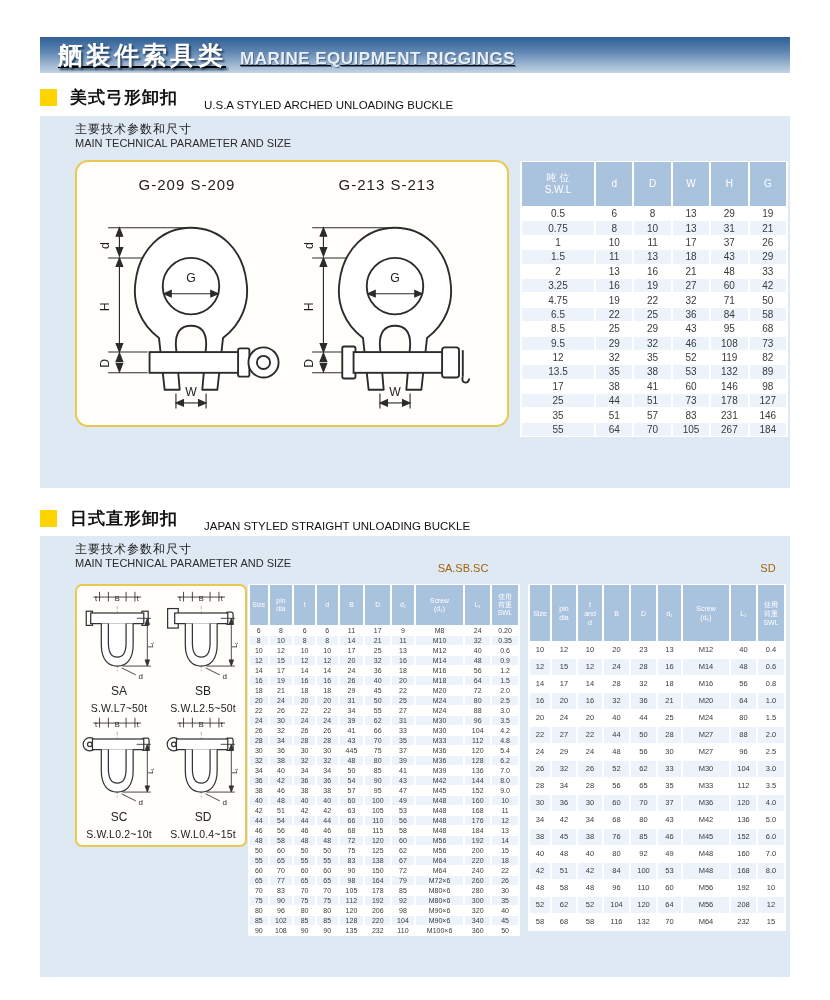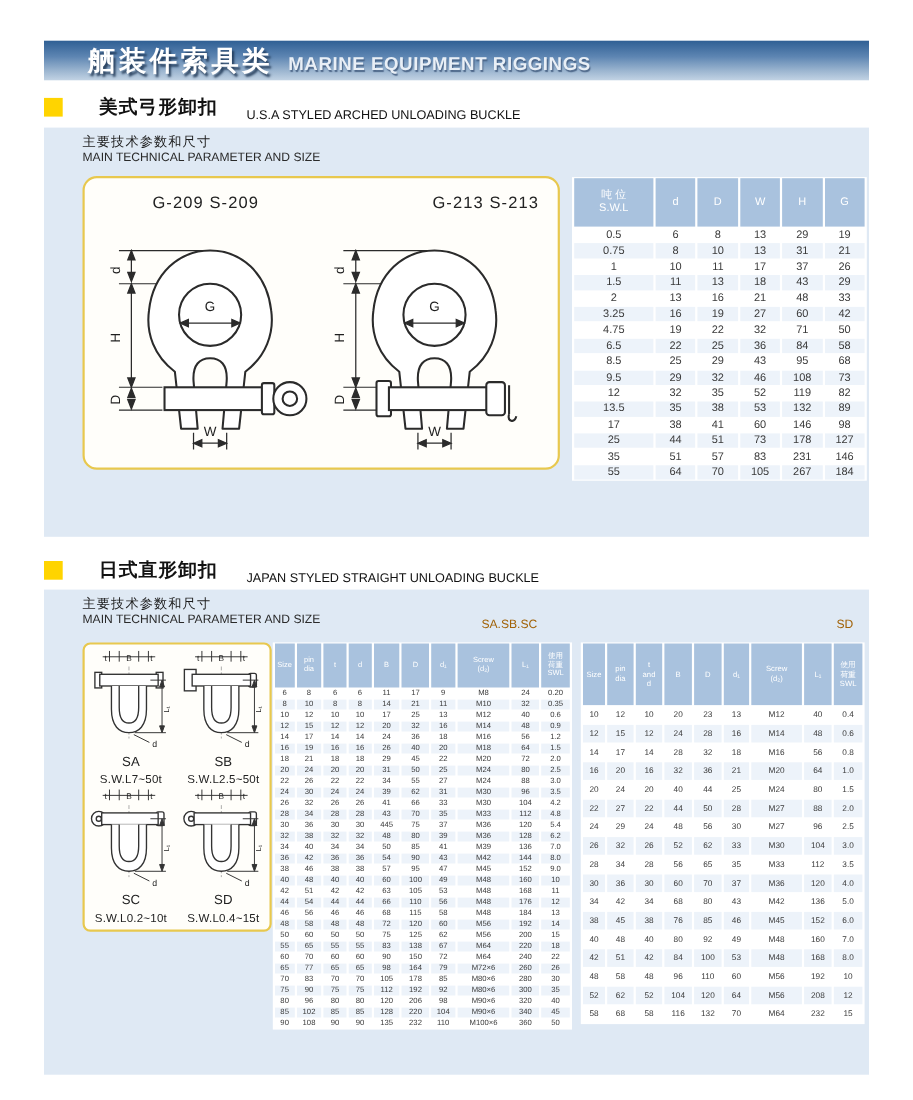--- a/index.html
+++ b/index.html
@@ -2,47 +2,47 @@
 <html><head>
 <meta charset="utf-8">
 <style>
   html,body{margin:0;padding:0;background:#fff;}
   .page{position:relative;width:830px;height:1000px;background:#ffffff;overflow:hidden;
         font-family:"Liberation Sans","DejaVu Sans",sans-serif;}
 
   
   .banner{position:absolute;left:40px;top:37px;width:750px;height:36px;
           background:linear-gradient(180deg,#2f5f94 0%,#5d85b2 40%,#9ab4cf 75%,#c2d3e4 100%);
-          display:flex;align-items:center;padding-left:40px;box-sizing:border-box;}
+          display:flex;align-items:center;padding-left:18px;box-sizing:border-box;text-decoration:underline;}
   .banner-zh{font-size:25px;font-weight:bold;color:#fff;letter-spacing:3px;
              text-shadow:2px 2px 2px rgba(25,48,78,.85);}
   .banner-en{font-size:17px;font-weight:bold;color:#e9eff6;margin-left:14px;margin-top:7px;
              letter-spacing:.5px;text-shadow:1px 1px 1px rgba(70,95,130,.9);}
 
   
   .section-title{position:absolute;left:40px;display:flex;align-items:center;height:20px;}
   #sec1-title{top:87px;} #sec2-title{top:508px;}
   .bullet{width:17px;height:17px;background:#ffd400;margin-right:13px;flex:none;}
-  .st-zh{font-size:17px;font-weight:bold;color:#121212;letter-spacing:1px;margin-left:20px;}
+  .st-zh{font-size:17px;font-weight:bold;color:#121212;letter-spacing:1px;}
   .st-en{font-size:11.5px;font-weight:normal;color:#121212;margin-left:10px;margin-top:15px;padding-left:16px;}
 
   
   .panel{position:absolute;left:40px;width:750px;background:#dfe9f4;}
   #panel1{top:116px;height:372px;} #panel2{top:536px;height:441px;}
 
   .param-zh{position:absolute;left:75px;font-size:12px;color:#1c1c1c;letter-spacing:1px;}
   .param-en{position:absolute;left:75px;font-size:11px;color:#2a2a2a;text-align:right;}
   #p1-zh{top:121px;} #p1-en{top:137px;} #p2-zh{top:541px;} #p2-en{top:557px;}
 
   .diagram-box{position:absolute;background:#fffefa;border:2px solid #e8c84e;border-radius:7px;}
   #dbox1{left:75px;top:160px;width:430px;height:263px;border-radius:13px;}
   #dbox2{left:75px;top:584px;width:168px;height:259px;}
 
   .model-label{position:absolute;top:14px;font-size:15px;color:#222;text-align:center;width:160px;letter-spacing:1px;}
-  #model1{left:30px;} #model2{left:253px;text-align:right;}
+  #model1{left:30px;} #model2{left:230px;}
   .bow-svg{position:absolute;top:30px;}
   #bow1{left:18px;} #bow2{left:222px;}
 
   
   .dtable{border-collapse:separate;border-spacing:2px 1px;table-layout:fixed;background:#fff;position:absolute;}
   .dtable th{background:#a9c2de;color:#fff;font-weight:normal;text-align:center;vertical-align:middle;
              white-space:pre-line;padding:0;}
   .dtable td{background:#fff;text-align:center;color:#3a3a3a;padding:0;vertical-align:middle;}
   .dtable tr:nth-child(even) td{background:#edf3fa;}
 

